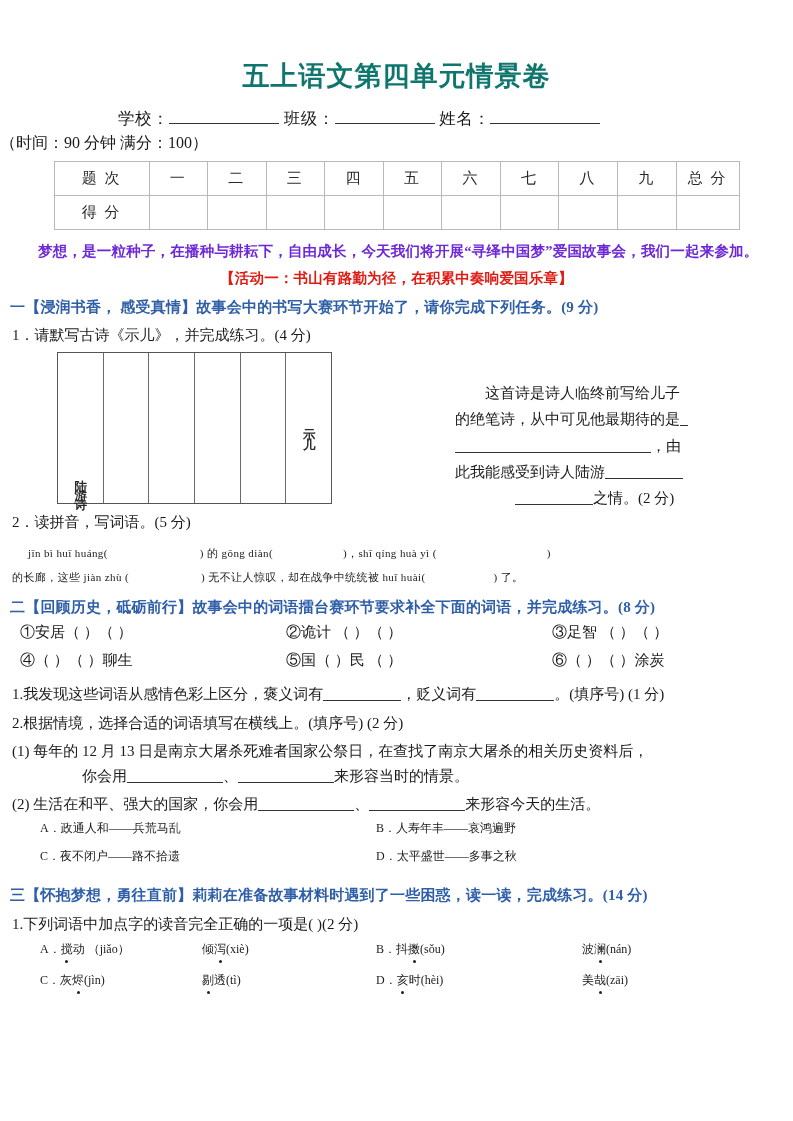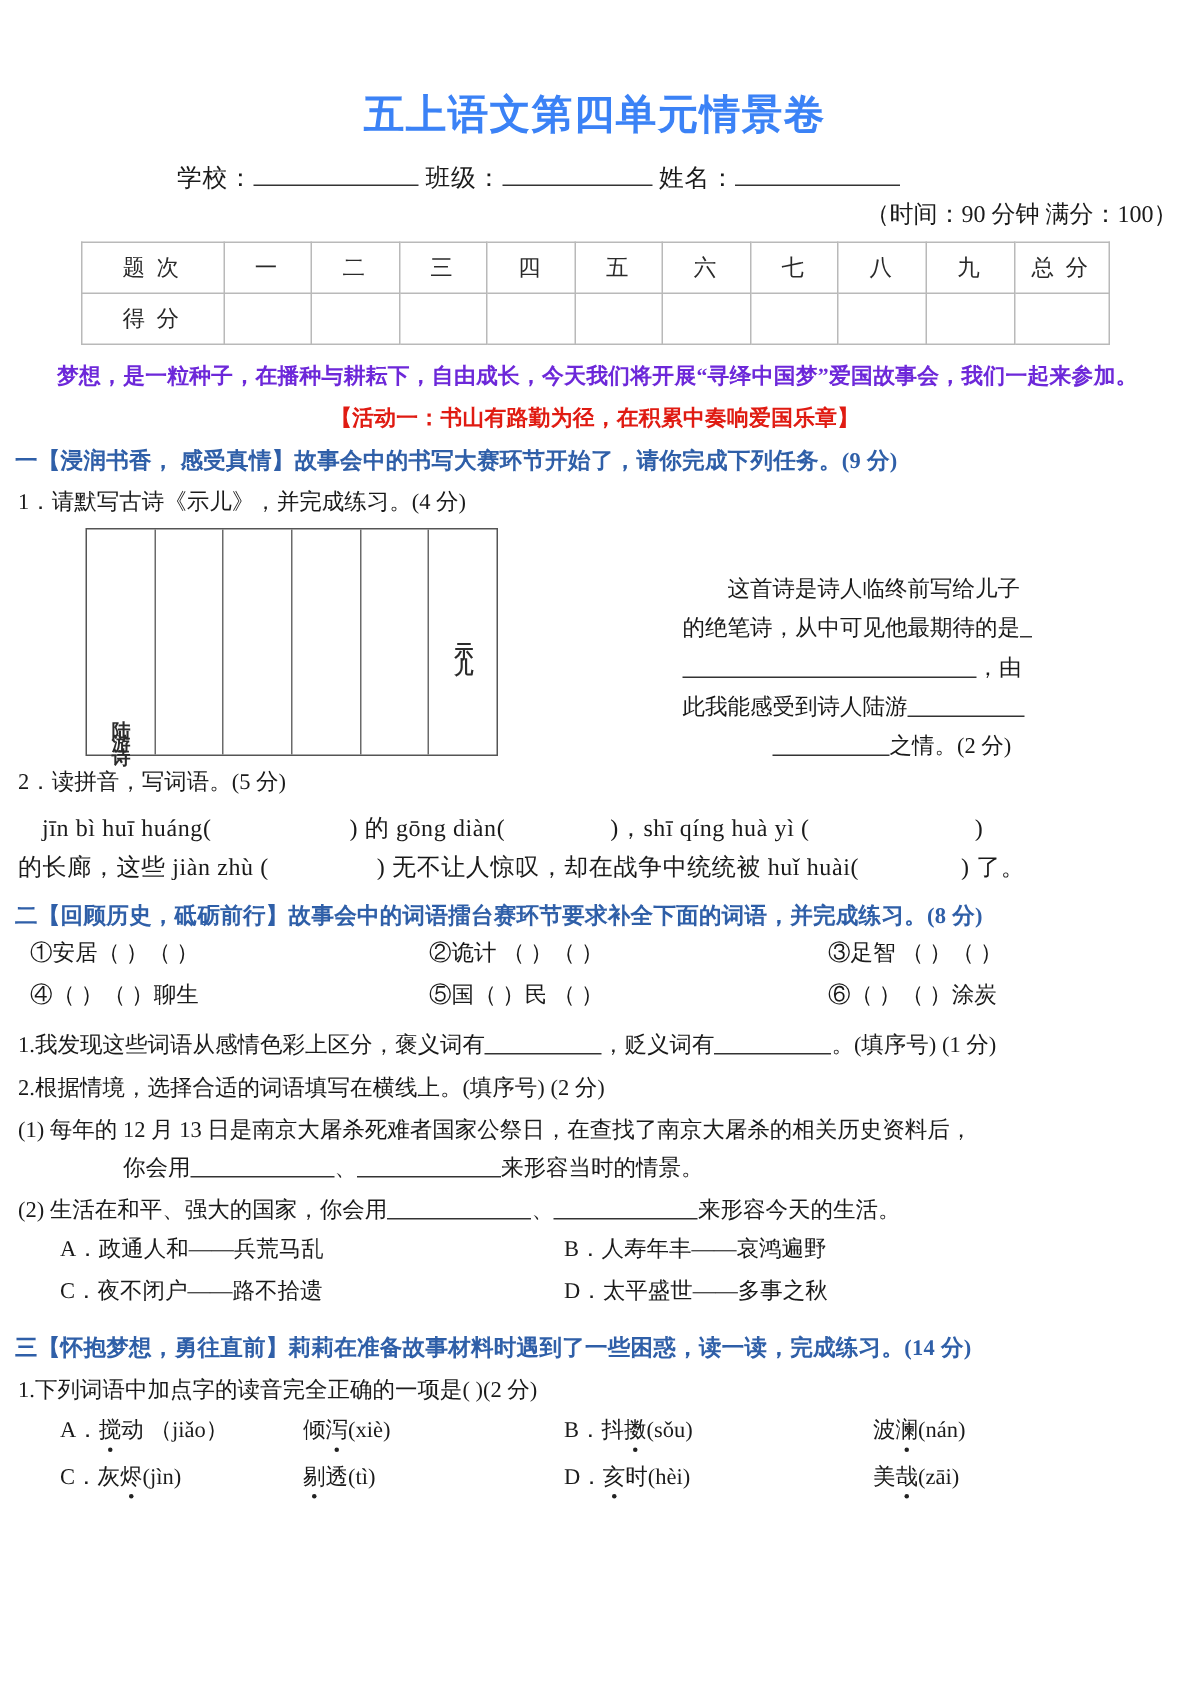--- a/index.html
+++ b/index.html
@@ -19,21 +19,21 @@
     position: absolute;
     left: 0; top: 0;
     width: 793px;
     height: 1121px;
     padding: 0;
   }
 
   
   .doc-title {
     text-align: center;
-    color: #3b82f6;
+    color: #0f766e;
     font-weight: bold;
     font-size: 27px;
     letter-spacing: 1px;
     margin: 0;
     padding-top: 62px;
     line-height: 1.1;
     font-family: "Liberation Serif", "DejaVu Serif", serif;
   }
 
   
@@ -47,21 +47,21 @@
   .blank-ul {
     display: inline-block;
     border-bottom: 1.1px solid #333;
     vertical-align: baseline;
     height: 15px;
   }
   .w100 { width: 100px; }
   .w110 { width: 110px; }
 
   .timing-line {
-    text-align: right;
+    text-align: left;
     font-size: 16px;
     margin: 3px 0 0 0;
     padding-right: 8px;
   }
 
   
   .score-wrap {
     margin: 7px auto 0 auto;
     width: 686px;
     border-radius: 30px;
@@ -113,21 +113,21 @@
   }
 
   
   .q {
     font-size: 15px;
     margin: 7px 0 0 12px;
     line-height: 1.5;
   }
   .pinyin {
     font-family: "Liberation Serif", "DejaVu Serif", serif;
-    font-size: 16px;
+    font-size: 11px;
     letter-spacing: 0.4px;
   }
 
   
   .poem-row {
     position: relative;
     height: 152px;
     margin-top: 6px;
   }
   .poem-grid {
@@ -191,21 +191,21 @@
   }
   .idiom-item {
     position: absolute;
     white-space: nowrap;
   }
 
   
   .opt-row {
     position: relative;
     height: 25px;
-    font-size: 15px;
+    font-size: 12px;
     margin-top: 3px;
   }
   .opt {
     position: absolute;
     white-space: nowrap;
   }
   .dotchar {
     position: relative;
     display: inline-block;
   }

